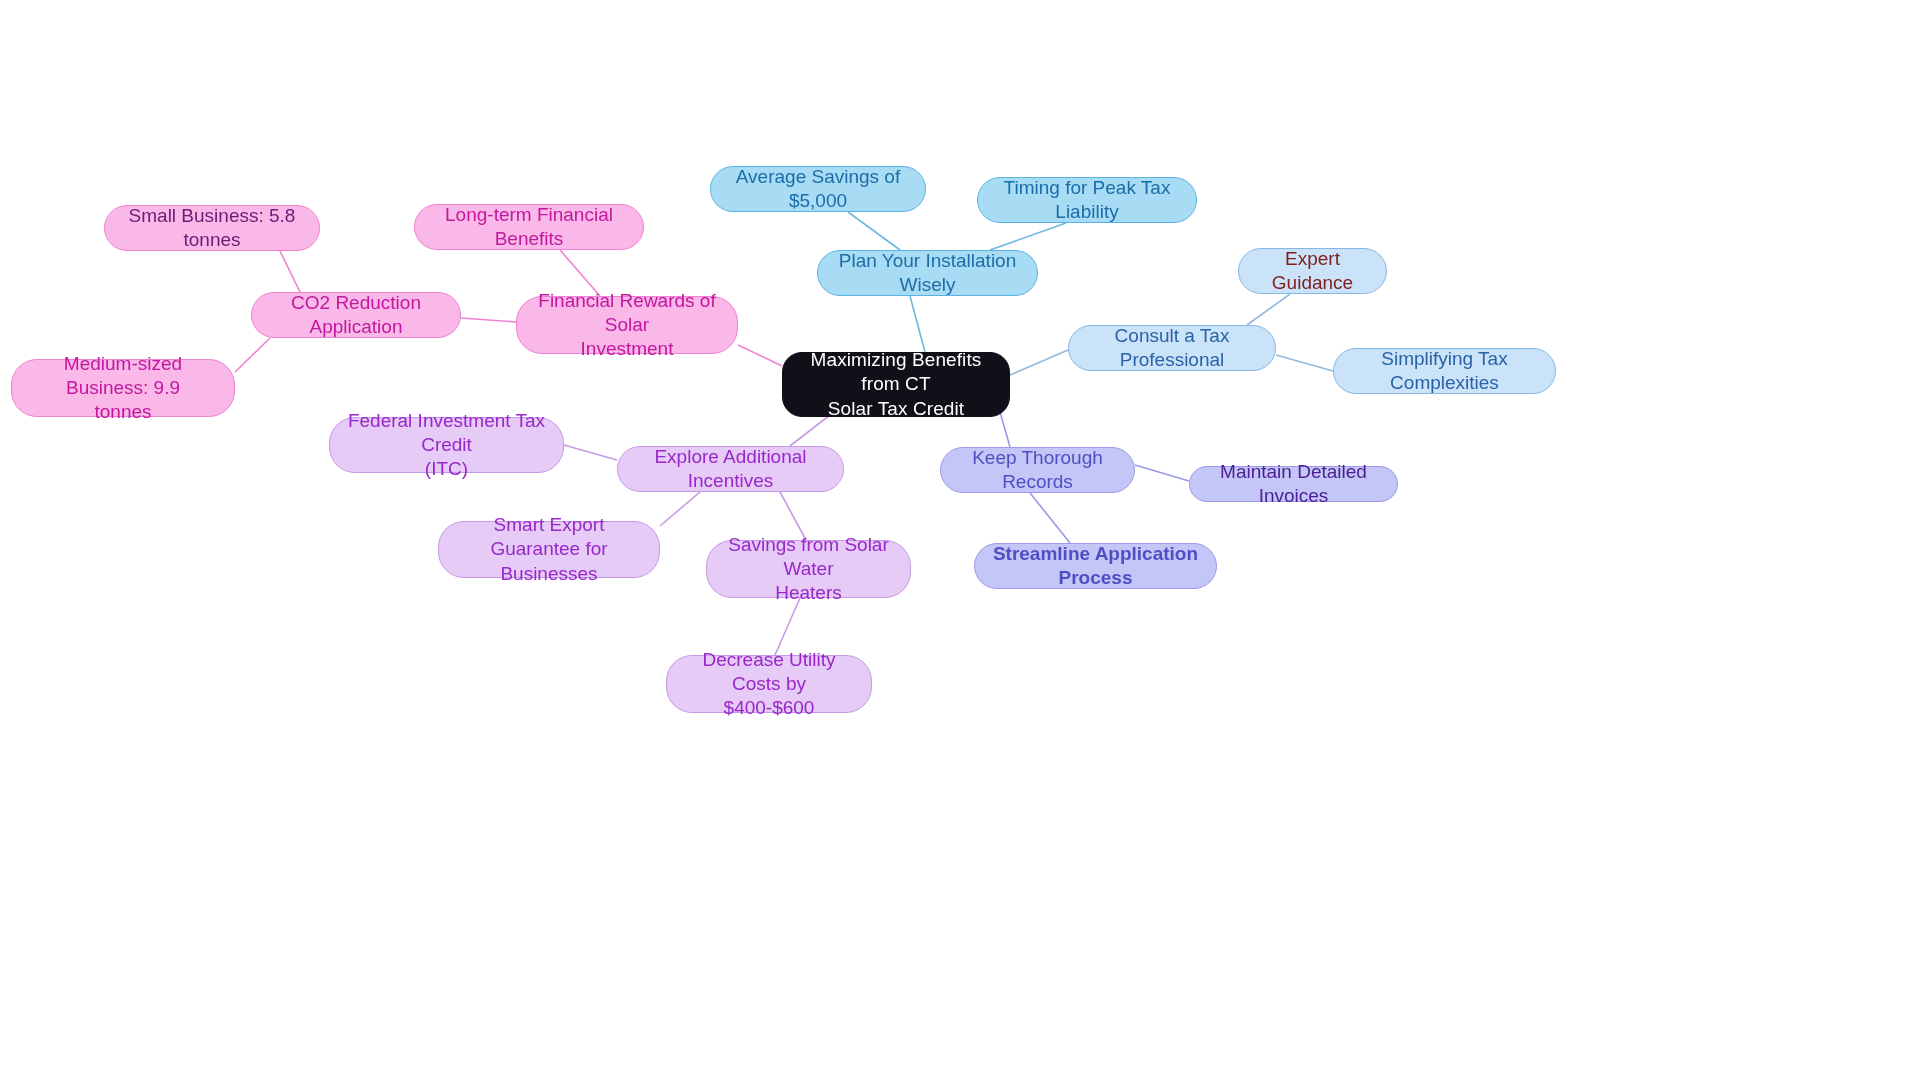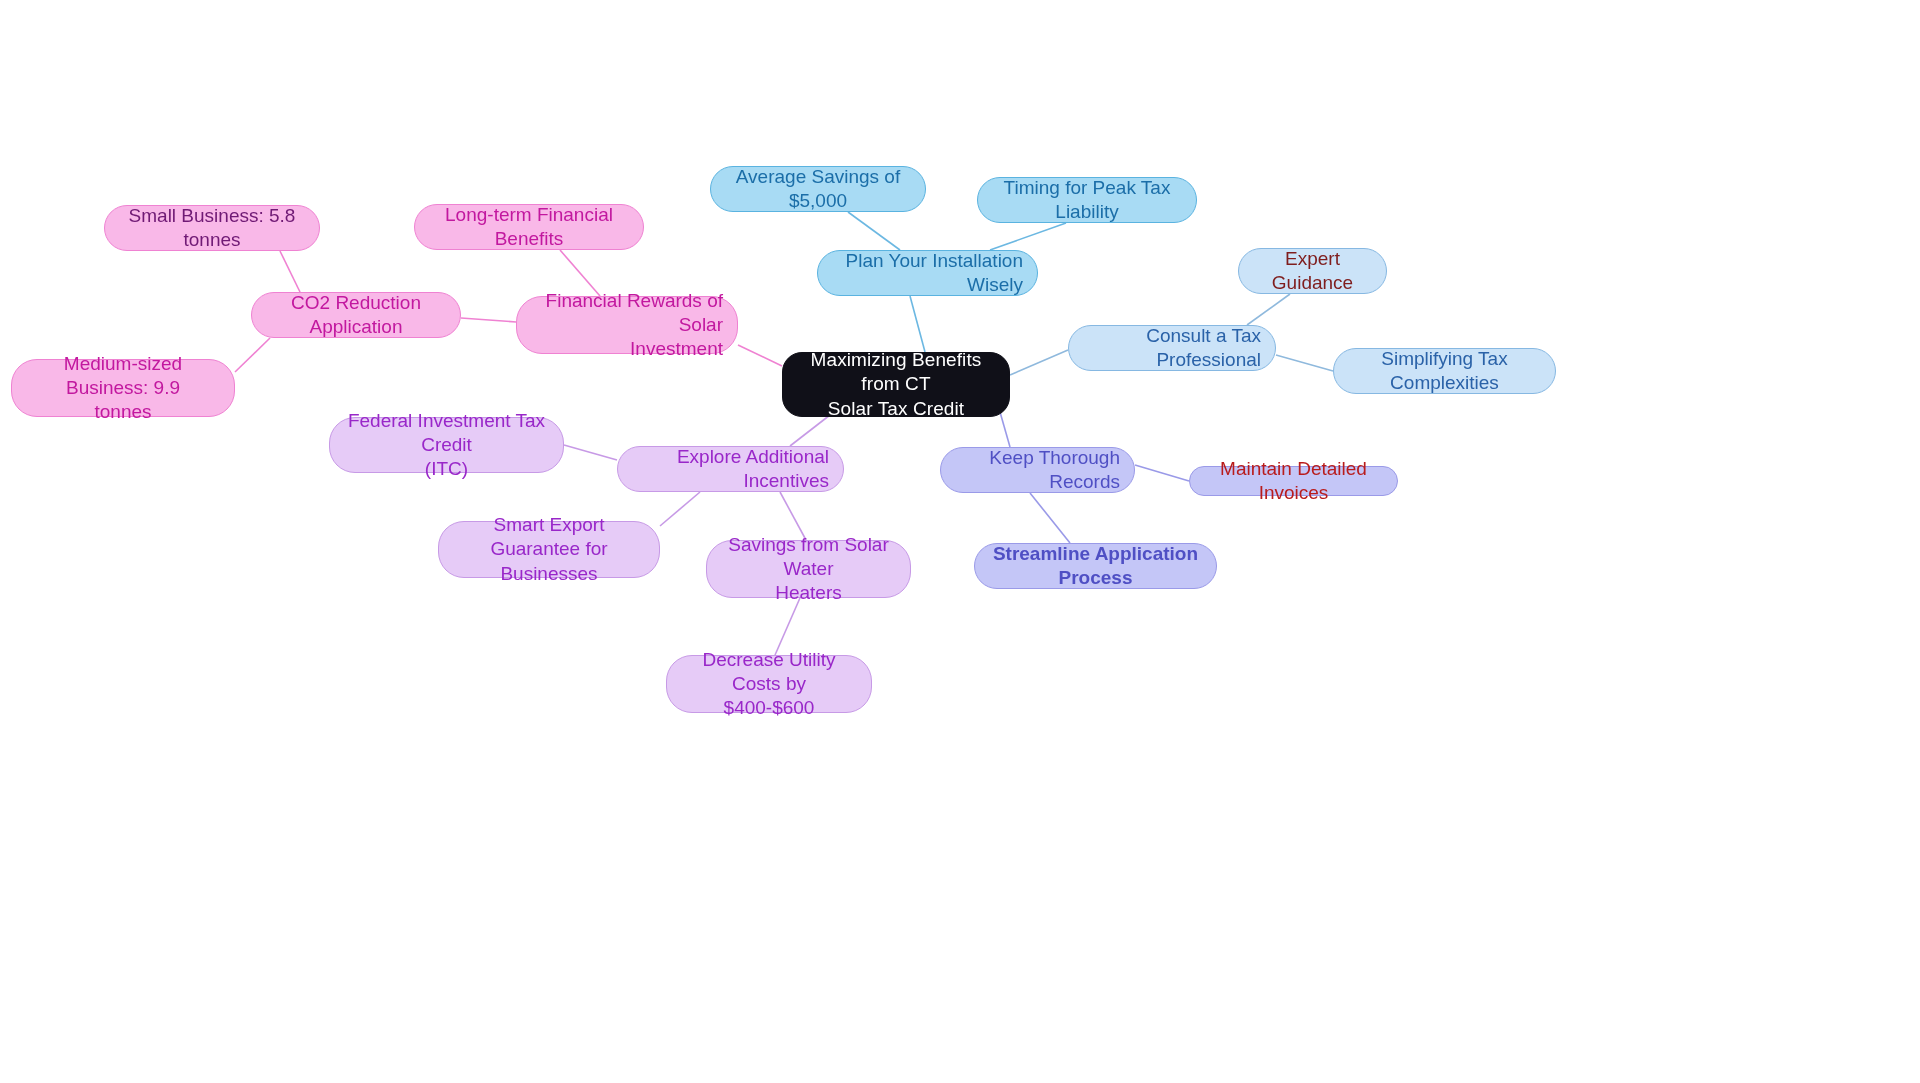--- a/index.html
+++ b/index.html
@@ -36,21 +36,21 @@
     padding: 6px 14px;
     line-height: 1.28;
     white-space: pre-line;
   }
   .node-root {
     border-radius: 20px;
     font-size: 19px;
     font-weight: 400;
     letter-spacing: 0.1px;
   }
-  .node-lvl1 { font-size: 19px; text-align: right; }
+  .node-lvl1 { font-size: 19px; }
   .node-lvl2 { font-size: 19px; }
 </style>
 </head>
 <body>
 
 <div id="canvas">
   <svg id="edges">
       <path d="M 925 352 L 910 296" stroke="#6cb8e2" stroke-width="1.6" fill="none"></path>
       <path d="M 900 250 L 848 212" stroke="#6cb8e2" stroke-width="1.6" fill="none"></path>
       <path d="M 990 250 L 1066 223" stroke="#6cb8e2" stroke-width="1.6" fill="none"></path>
@@ -72,21 +72,21 @@
       <path d="M 270 338 L 235 372" stroke="#ef82d2" stroke-width="1.6" fill="none"></path>
     </svg>
   <div id="nodes">
       <div class="node node-lvl1" style="left: 817px; top: 250px; width: 221px; height: 46px; background: rgb(168, 219, 244); border-color: rgb(90, 179, 224); color: rgb(27, 110, 168);"><span>Plan Your Installation Wisely</span></div>
       <div class="node node-lvl2" style="left: 710px; top: 166px; width: 216px; height: 46px; background: rgb(168, 219, 244); border-color: rgb(90, 179, 224); color: rgb(27, 110, 168);"><span>Average Savings of $5,000</span></div>
       <div class="node node-lvl2" style="left: 977px; top: 177px; width: 220px; height: 46px; background: rgb(168, 219, 244); border-color: rgb(90, 179, 224); color: rgb(27, 110, 168);"><span>Timing for Peak Tax Liability</span></div>
       <div class="node node-lvl1" style="left: 1068px; top: 325px; width: 208px; height: 46px; background: rgb(203, 227, 248); border-color: rgb(134, 184, 226); color: rgb(42, 98, 168);"><span>Consult a Tax Professional</span></div>
       <div class="node node-lvl2" style="left: 1238px; top: 248px; width: 149px; height: 46px; background: rgb(203, 227, 248); border-color: rgb(134, 184, 226); color: #7f1d1d;"><span>Expert Guidance</span></div>
       <div class="node node-lvl2" style="left: 1333px; top: 348px; width: 223px; height: 46px; background: rgb(203, 227, 248); border-color: rgb(134, 184, 226); color: rgb(42, 98, 168);"><span>Simplifying Tax Complexities</span></div>
       <div class="node node-lvl1" style="left: 940px; top: 447px; width: 195px; height: 46px; background: rgb(196, 198, 247); border-color: rgb(154, 154, 232); color: rgb(79, 79, 196);"><span>Keep Thorough Records</span></div>
-      <div class="node node-lvl2" style="left: 1189px; top: 466px; width: 209px; height: 30px; background: rgb(196, 198, 247); border-color: rgb(154, 154, 232); color: #b91c1c;"><span>Maintain Detailed Invoices</span></div>
+      <div class="node node-lvl2" style="left: 1189px; top: 466px; width: 209px; height: 36px; background: rgb(196, 198, 247); border-color: rgb(154, 154, 232); color: #4c1d95;"><span>Maintain Detailed Invoices</span></div>
       <div class="node node-lvl2" style="left: 974px; top: 543px; width: 243px; height: 46px; background: rgb(196, 198, 247); border-color: rgb(154, 154, 232); color: rgb(79, 79, 196); font-weight: bold;"><span>Streamline Application Process</span></div>
       <div class="node node-lvl1" style="left: 617px; top: 446px; width: 227px; height: 46px; background: rgb(230, 203, 247); border-color: rgb(199, 154, 230); color: rgb(153, 39, 201);"><span>Explore Additional Incentives</span></div>
       <div class="node node-lvl2" style="left: 329px; top: 417px; width: 235px; height: 56px; background: rgb(230, 203, 247); border-color: rgb(199, 154, 230); color: rgb(153, 39, 201);"><span>Federal Investment Tax Credit
 (ITC)</span></div>
       <div class="node node-lvl2" style="left: 438px; top: 521px; width: 222px; height: 57px; background: rgb(230, 203, 247); border-color: rgb(199, 154, 230); color: rgb(153, 39, 201);"><span>Smart Export Guarantee for
 Businesses</span></div>
       <div class="node node-lvl2" style="left: 706px; top: 540px; width: 205px; height: 58px; background: rgb(230, 203, 247); border-color: rgb(199, 154, 230); color: rgb(153, 39, 201);"><span>Savings from Solar Water
 Heaters</span></div>
       <div class="node node-lvl2" style="left: 666px; top: 655px; width: 206px; height: 58px; background: rgb(230, 203, 247); border-color: rgb(199, 154, 230); color: rgb(153, 39, 201);"><span>Decrease Utility Costs by
 $400-$600</span></div>

